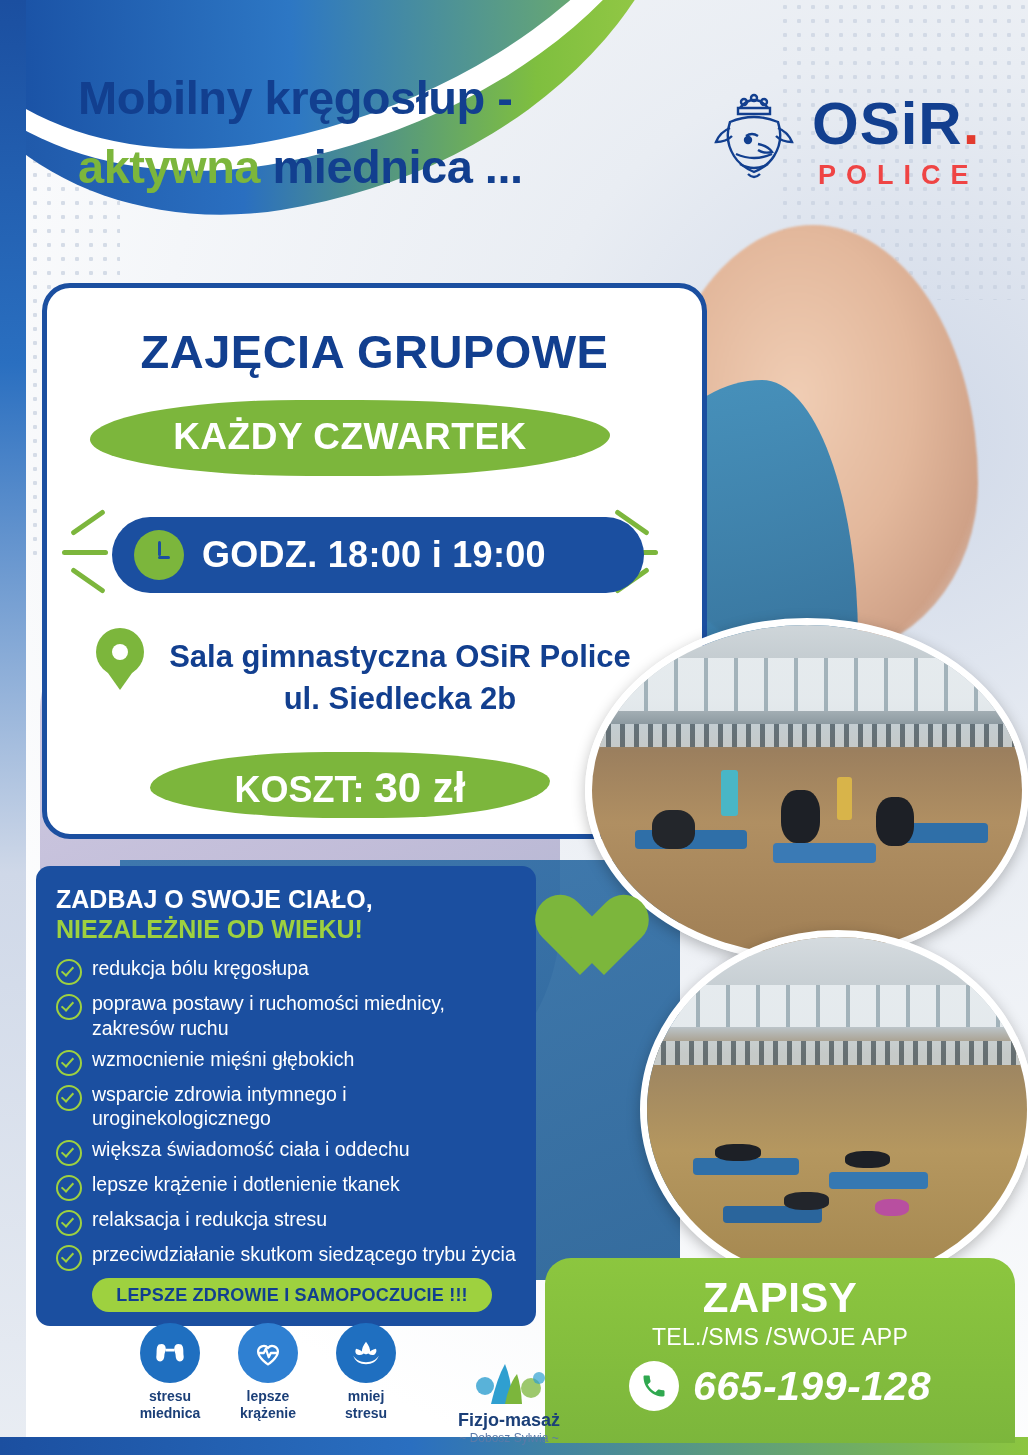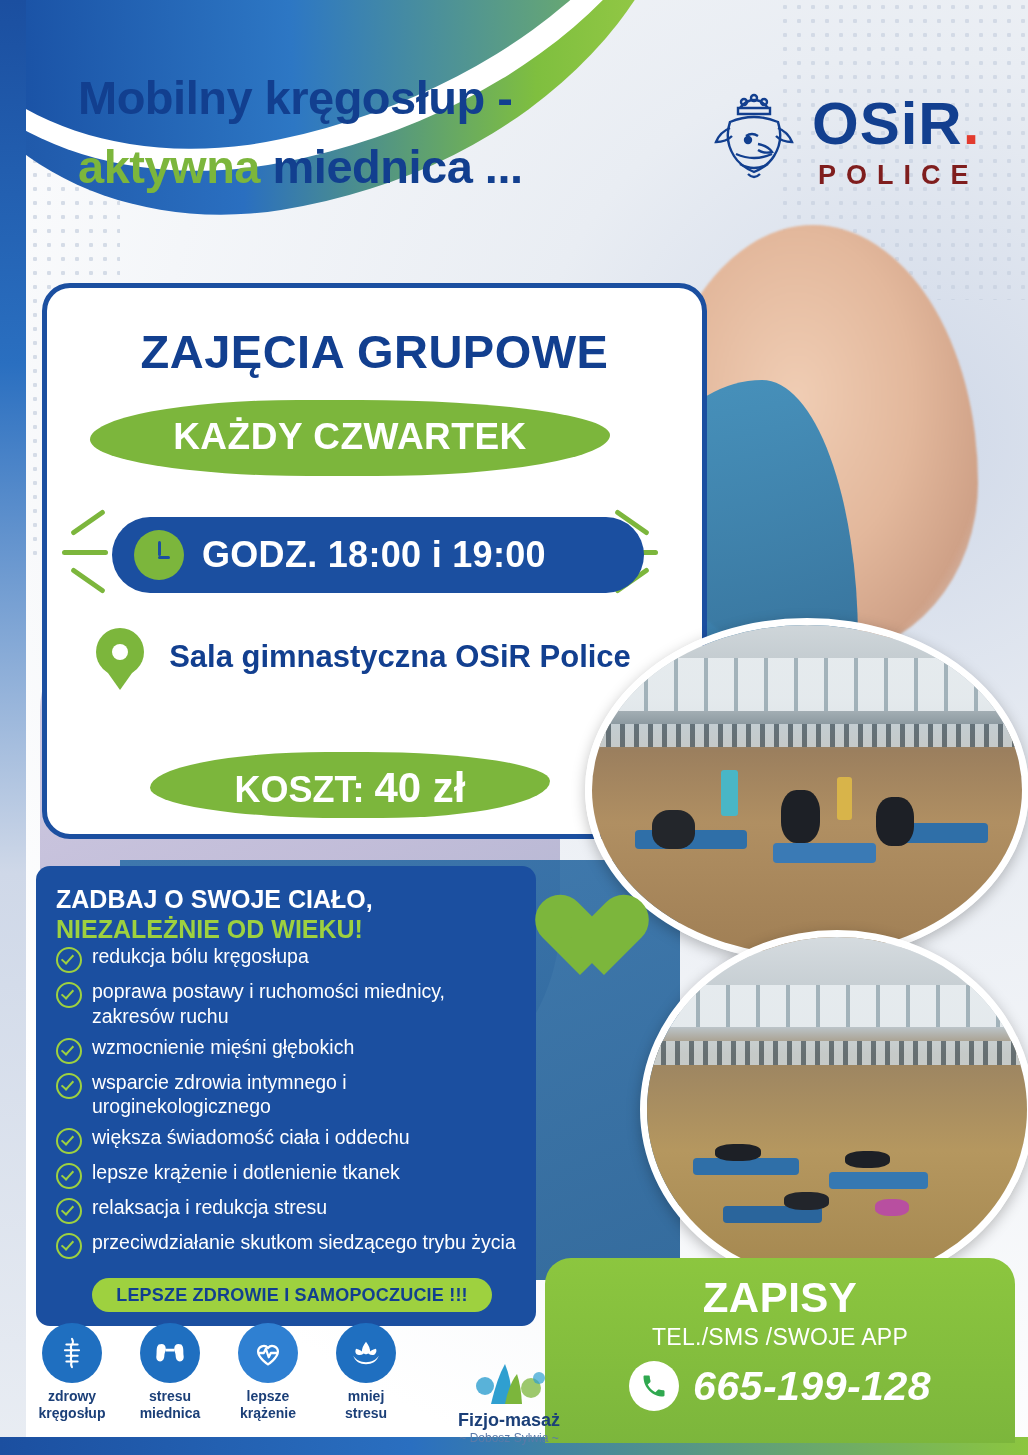--- a/index.html
+++ b/index.html
@@ -53,21 +53,21 @@
   .headline .green{color:#7cb63c;}
   .headline .l2{margin-top:16px;}
 
   
   .logo{position:absolute;right:28px;top:86px;width:300px;height:125px;}
   .eagle{position:absolute;left:0;top:6px;width:108px;height:110px;}
   .osir-text{position:absolute;left:112px;top:8px;font-weight:bold;font-size:60px;
      color:#123f8f;letter-spacing:1px;line-height:1;}
   .osir-text .dot{color:#e23b2e;}
   .police-text{position:absolute;left:118px;top:74px;font-weight:bold;font-size:27px;
-     color:#7f1d1d;letter-spacing:10px;}
+     color:#ef4444;letter-spacing:10px;}
 
   
   .card{position:absolute;left:42px;top:283px;width:655px;height:546px;
      background:#ffffff;border:5px solid #1b4fa0;border-radius:28px;}
   .card h2{margin:0;position:absolute;left:0;right:0;top:36px;text-align:center;
      font-size:47px;font-weight:bold;color:#123f8f;letter-spacing:.5px;}
 
   .brush{position:absolute;left:90px;top:400px;width:520px;height:76px;
      background:#7cb63c;
      border-radius:40% 48% 45% 42%/52% 46% 54% 48%;
@@ -100,21 +100,21 @@
   .brush2{position:absolute;left:150px;top:752px;width:400px;height:66px;
      background:#7cb63c;border-radius:44% 46% 42% 48%/54% 44% 56% 46%;}
   .brush2-txt{position:absolute;left:150px;top:764px;width:400px;text-align:center;
      color:#ffffff;font-weight:bold;font-size:36px;}
   .brush2-txt .big{font-size:42px;}
 
   
   .benefits{position:absolute;left:36px;top:866px;width:500px;height:460px;
      background:#1b4fa0;border-radius:14px;padding:18px 20px 14px 20px;box-sizing:border-box;}
   .ben-t1{color:#ffffff;font-weight:bold;font-size:25px;line-height:1.2;}
-  .ben-t2{color:#9ed13f;font-weight:bold;font-size:25px;line-height:1.2;}
+  .ben-t2{color:#9ed13f;font-weight:bold;font-size:25px;line-height:1.2;margin-bottom:12px;}
   .ben-list{list-style:none;margin:0;padding:0;}
   .ben-list li{display:flex;align-items:flex-start;margin-bottom:6px;}
   .tick{flex:none;width:22px;height:22px;border-radius:50%;border:2px solid #9ed13f;
      margin-right:10px;margin-top:3px;position:relative;}
   .tick::after{content:"";position:absolute;left:6px;top:3px;width:5px;height:10px;
      border:solid #9ed13f;border-width:0 2.5px 2.5px 0;transform:rotate(42deg);}
   .ben-list span{color:#ffffff;font-size:19.5px;line-height:1.27;}
   .ben-footer{position:absolute;left:56px;bottom:14px;width:400px;height:34px;
      background:#9ed13f;border-radius:17px;display:flex;align-items:center;justify-content:center;}
   .ben-footer span{color:#123f8f;font-weight:bold;font-size:18px;letter-spacing:.2px;}
@@ -234,26 +234,27 @@
   <div class="time-txt">GODZ. 18:00 i 19:00</div>
 </div>
 
 <div class="pin">
   <div class="head"></div>
     <div class="tip"></div>
     <div class="hole"></div>
 </div>
 <div class="addr">
   <div>Sala gimnastyczna OSiR Police</div>
+  <div>ul. Siedlecka 2b</div>
 </div>
 
 <div class="brush2"></div>
 <div class="brush2-txt">
   <span>KOSZT:</span>
-  <span class="big">40 zł</span>
+  <span class="big">30 zł</span>
 </div>
 
 <div class="benefits">
   <div class="ben-t1">ZADBAJ O SWOJE CIAŁO,</div>
   <div class="ben-t2">NIEZALEŻNIE OD WIEKU!</div>
   <ul class="ben-list">
     <li>
         <i class="tick"></i>
         <span>redukcja bólu kręgosłupa</span>
       </li>
@@ -329,31 +330,20 @@
     <div class="phone-ic">
       <svg viewBox="0 0 24 24">
           <path fill="#2fa84f" d="M6.6 10.8c1.4 2.8 3.8 5.1 6.6 6.6l2.2-2.2c.3-.3.7-.4 1-.2 1.1.4 2.3.6 3.6.6.6 0 1 .4 1 1V20c0 .6-.4 1-1 1C10.6 21 3 13.4 3 4c0-.6.4-1 1-1h3.4c.6 0 1 .4 1 1 0 1.2.2 2.4.6 3.6.1.4 0 .8-.2 1.1l-2.2 2.1z"></path>
         </svg>
     </div>
     <div class="phone-no">665-199-128</div>
   </div>
 </div>
 
 <div class="iconrow">
-  <div class="ic" style="left:0;top:0;">
-    <div class="bub">
-      <svg viewBox="0 0 24 24">
-          <path fill="#ffffff" d="M12 2c1 1.5 1 2.5 0 4-1.2 1.8-1.2 2.2 0 4-1.2 1.8-1.2 2.2 0 4-1.2 1.8-1.2 2.2 0 4-1 1.5-1 2.5 0 4m-4-16h8M7 10h10M8 14h8M8 18h8" stroke="#ffffff" stroke-width="1.4" stroke-linecap="round"></path>
-        </svg>
-    </div>
-    <div class="lb">
-      <span>zdrowy</span><br>
-      <span>kręgosłup</span>
-    </div>
-  </div>
 
   <div class="ic" style="left:98px;top:0;">
     <div class="bub">
       <svg viewBox="0 0 24 24">
           <path fill="#ffffff" d="M4 6c3-1 5 0 5 3 0 2-1 3-1 5 0 2-1 4-3 4s-3-2-2.6-4C2.8 11 2 8 4 6zm16 0c-3-1-5 0-5 3 0 2 1 3 1 5 0 2 1 4 3 4s3-2 2.6-4C21.2 11 22 8 20 6zM9 9h6v2H9z"></path>
         </svg>
     </div>
     <div class="lb">
       <span>stresu</span><br>
       <span>miednica</span>

